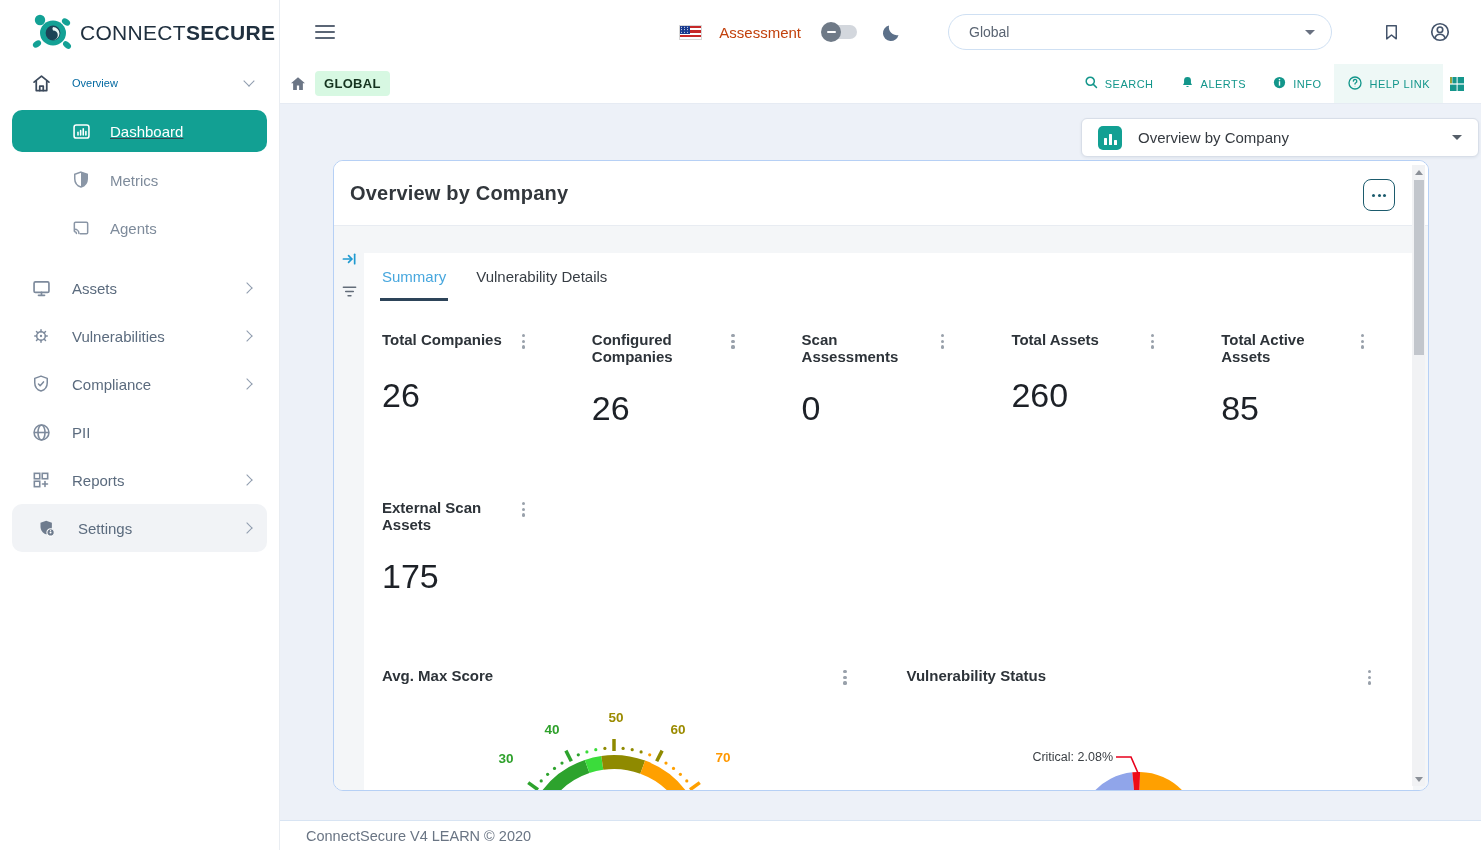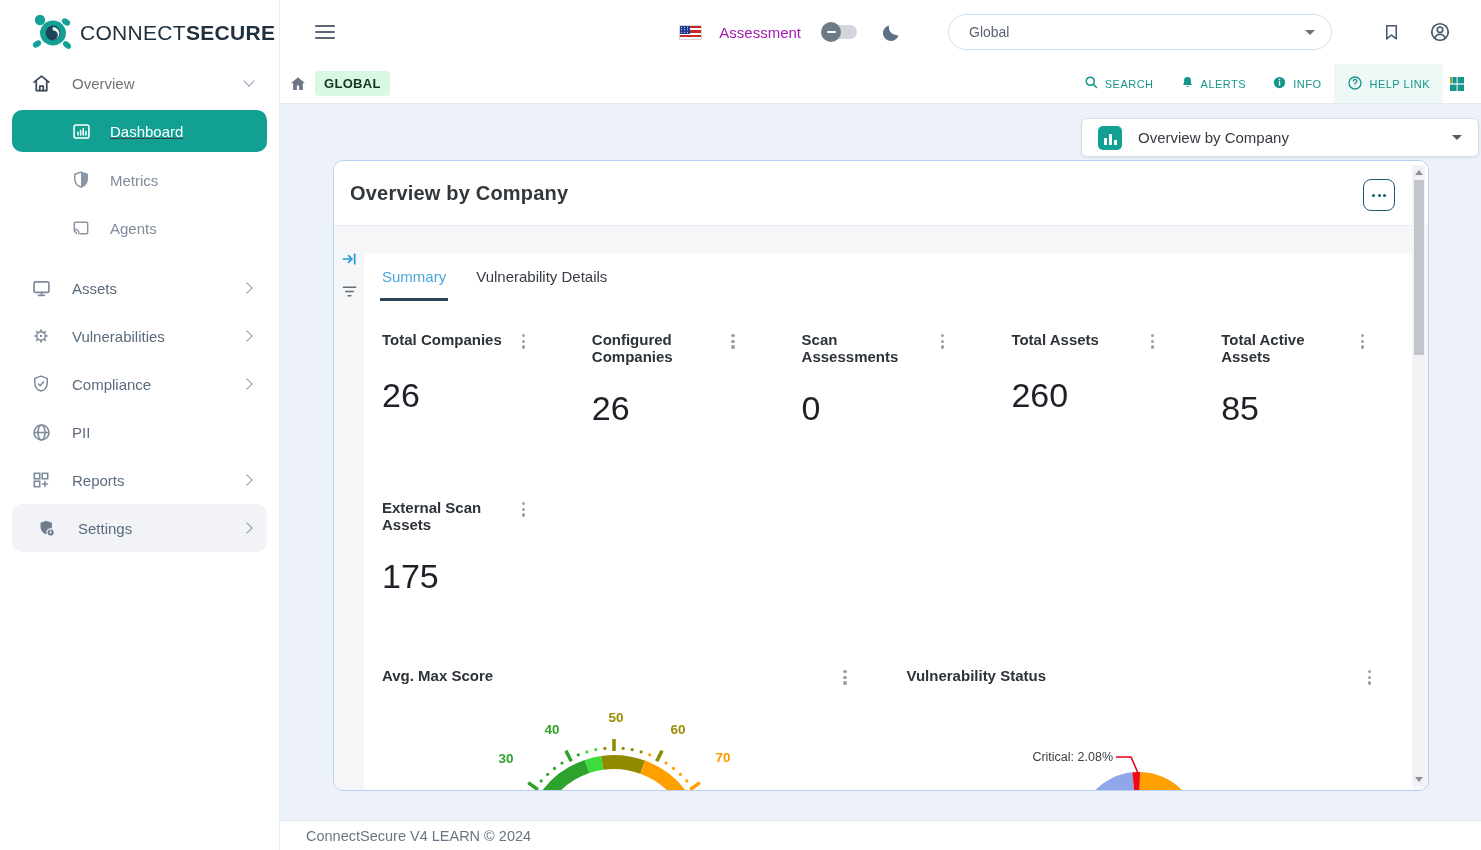--- a/index.html
+++ b/index.html
@@ -7,21 +7,21 @@
     font-family:"Liberation Sans","DejaVu Sans",sans-serif; color:#3a4450; }
   .app { display:flex; width:1481px; height:850px; }
 
   
   .sidebar { width:280px; height:850px; background:#fff; border-right:1px solid #e9edf2; flex:none; }
   .logo-row { display:flex; align-items:center; padding:10px 0 0 28px; height:56px; }
   .brand-text { font-size:21px; color:#20303f; letter-spacing:.3px; margin-left:6px; }
   .brand-text .b1 { font-weight:400; }
   .brand-text .b2 { font-weight:800; }
   .side-row { display:flex; align-items:center; height:42px; padding:0 26px 0 30px; cursor:pointer; }
-  .side-row .lbl { font-size:15px; color:#737373; margin-left:20px; }
+  .side-row .lbl { font-size:11px; color:#0369a1; margin-left:20px; }
   .chev { width:8px; height:8px; border-right:1.8px solid #8f9cae; border-bottom:1.8px solid #8f9cae; margin-left:auto; flex:none; }
   .chev.down { transform:rotate(45deg); margin-top:-4px; }
   .chev.right { transform:rotate(-45deg); }
   .subitem { display:flex; align-items:center; height:42px; margin:6px 12px 0; border-radius:10px; padding-left:58px; cursor:pointer; }
   .subitem .lbl { font-size:15px; color:#7e8b9b; margin-left:18px; }
   .subitem.active { background:#12a093;text-decoration:underline; }
   .subitem.active .lbl { color:#fff; font-weight:500; }
   .subitem.plain { height:48px; margin-top:0; }
   .nav-items { margin-top:12px; }
   .nav-item { display:flex; align-items:center; height:48px; padding:0 28px 0 30px; cursor:pointer; margin:0; }
@@ -32,21 +32,21 @@
   
   .main { width:1201px; display:flex; flex-direction:column; }
   .topbar { height:64px; background:#fff; display:flex; align-items:center; padding:0 30px 0 35px; flex:none; }
   .hamburger { width:20px; cursor:pointer; }
   .hamburger span { display:block; height:2px; background:#5b6676; margin:4px 0; border-radius:1px; }
   .topbar-right { margin-left:auto; display:flex; align-items:center; }
   .flag { width:23px; height:15px; border:1px solid #d8d8d8; position:relative; flex:none;
     background:repeating-linear-gradient(#c62828 0 2.2px,#fff 2.2px 4.4px); }
   .flag::after { content:""; position:absolute; left:0; top:0; width:10px; height:8px; background:#1a3b8f;
     background-image:radial-gradient(#fff 0.6px, transparent 0.7px); background-size:3px 2.5px; }
-  .mode-lbl { font-size:15px; color:#a21caf; margin:0 20px 0 17px; }
+  .mode-lbl { font-size:15px; color:#c2410c; margin:0 20px 0 17px; }
   .toggle { position:relative; width:38px; height:20px; margin-right:22px; cursor:pointer; }
   .toggle .track { position:absolute; left:2px; top:3px; width:34px; height:14px; background:#d3d7dd; border-radius:7px; }
   .toggle .knob { position:absolute; left:0; top:0; width:20px; height:20px; border-radius:50%; background:#6f7a87;
     display:flex; align-items:center; justify-content:center; }
   .toggle .knob i { display:block; width:9px; height:2.4px; background:#fff; border-radius:1px; }
   .moon { margin-right:46px; cursor:pointer; display:flex; }
   .scope-select { width:384px; height:36px; border:1px solid #cfe0f3; border-radius:18px; display:flex; align-items:center;
     padding:0 16px 0 20px; margin-right:50px; cursor:pointer; background:#fff; }
   .scope-select .val { font-size:14px; color:#5a6472; }
   .caret { width:0; height:0; border-left:5px solid transparent; border-right:5px solid transparent; border-top:5px solid #687080; margin-left:auto; }
@@ -563,16 +563,16 @@
             </div>
           <div class="thumb"></div>
           <div class="arrow dn">
               <span class="tri-dn"></span>
             </div>
         </div>
       </div>
     </div>
 
     <div class="footer">
-      <span class="txt">ConnectSecure V4 LEARN © 2024</span>
+      <span class="txt">ConnectSecure V4 LEARN © 2020</span>
     </div>
   </div>
 </div>
 
 </body></html>

